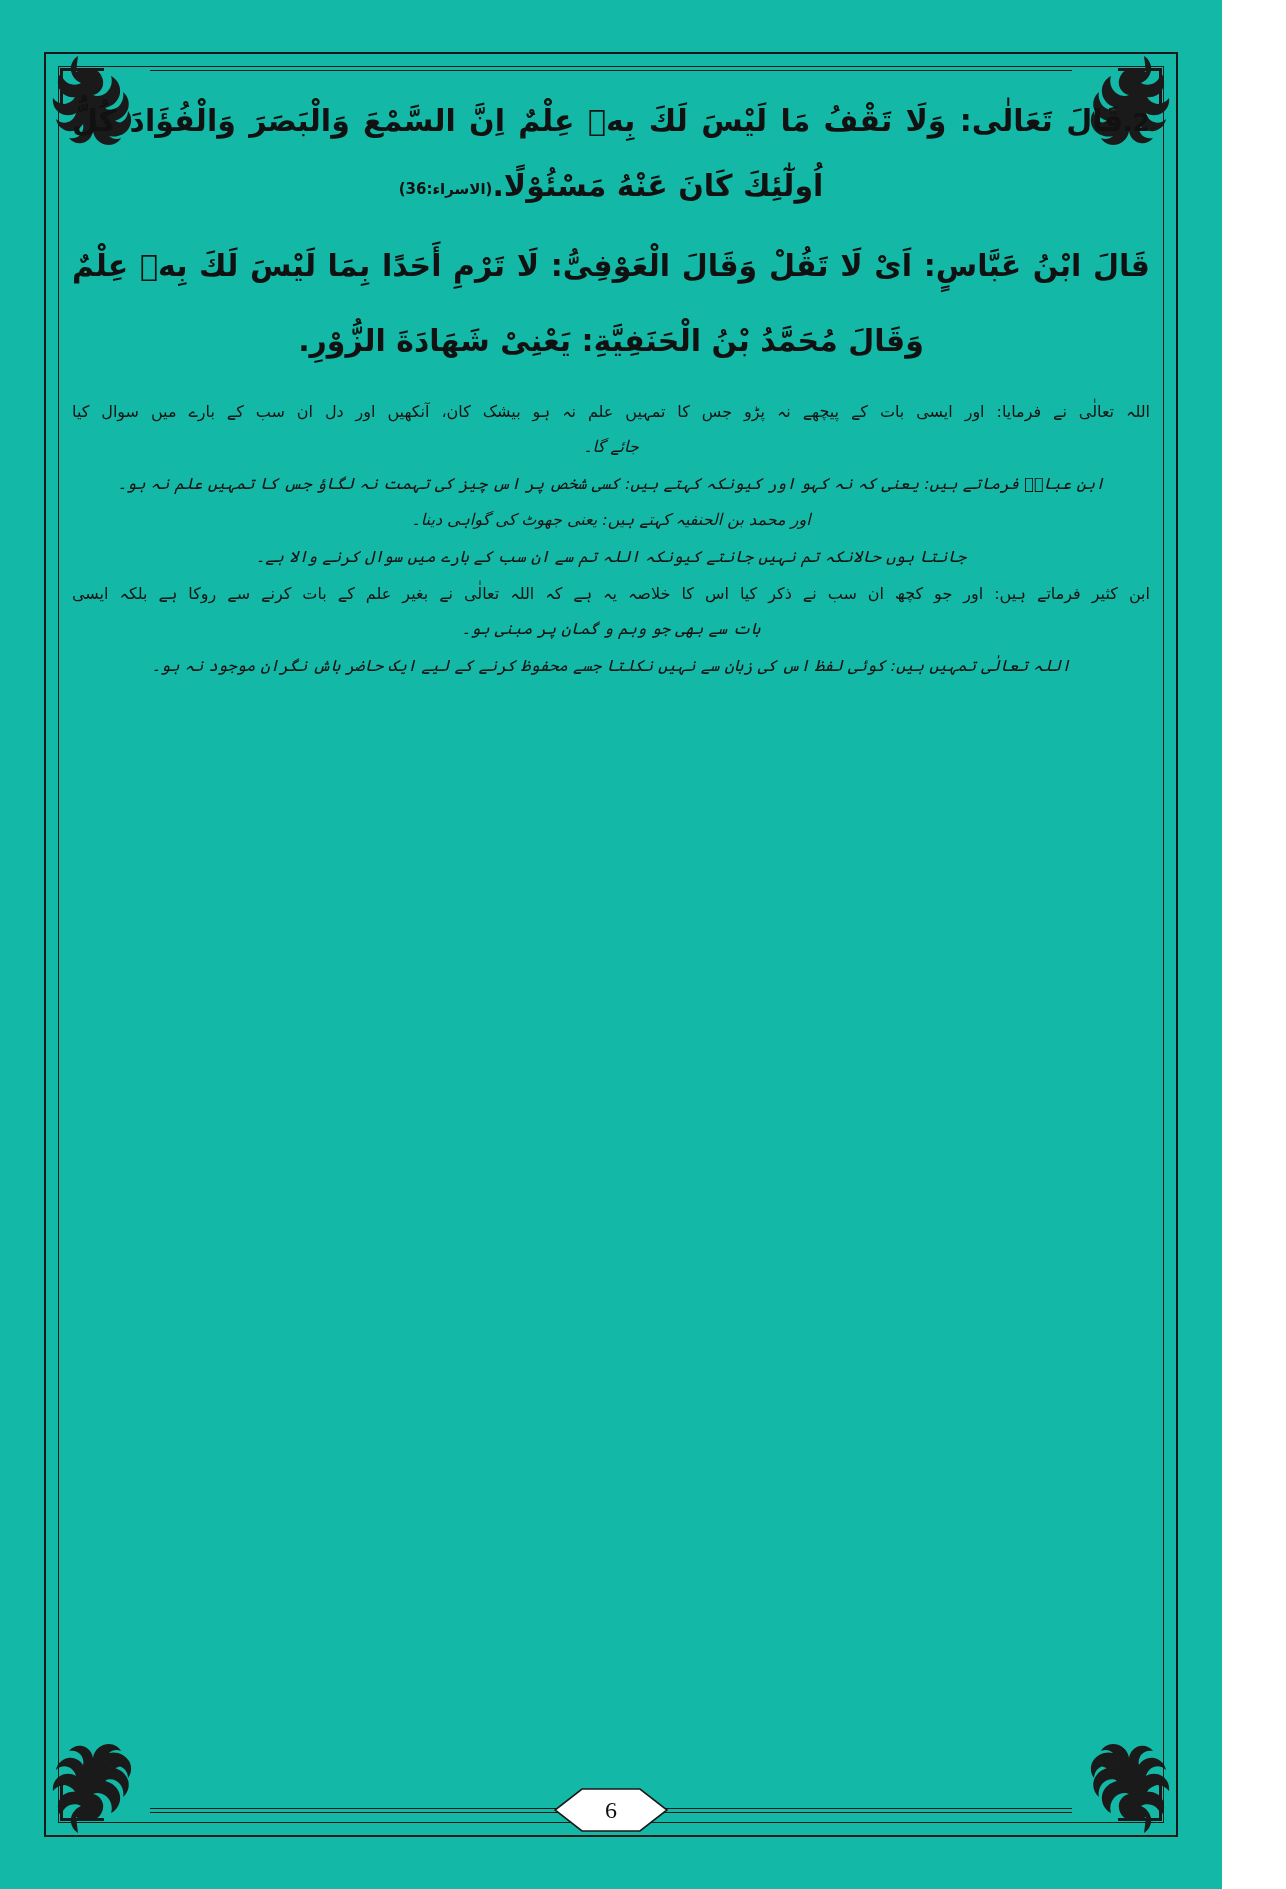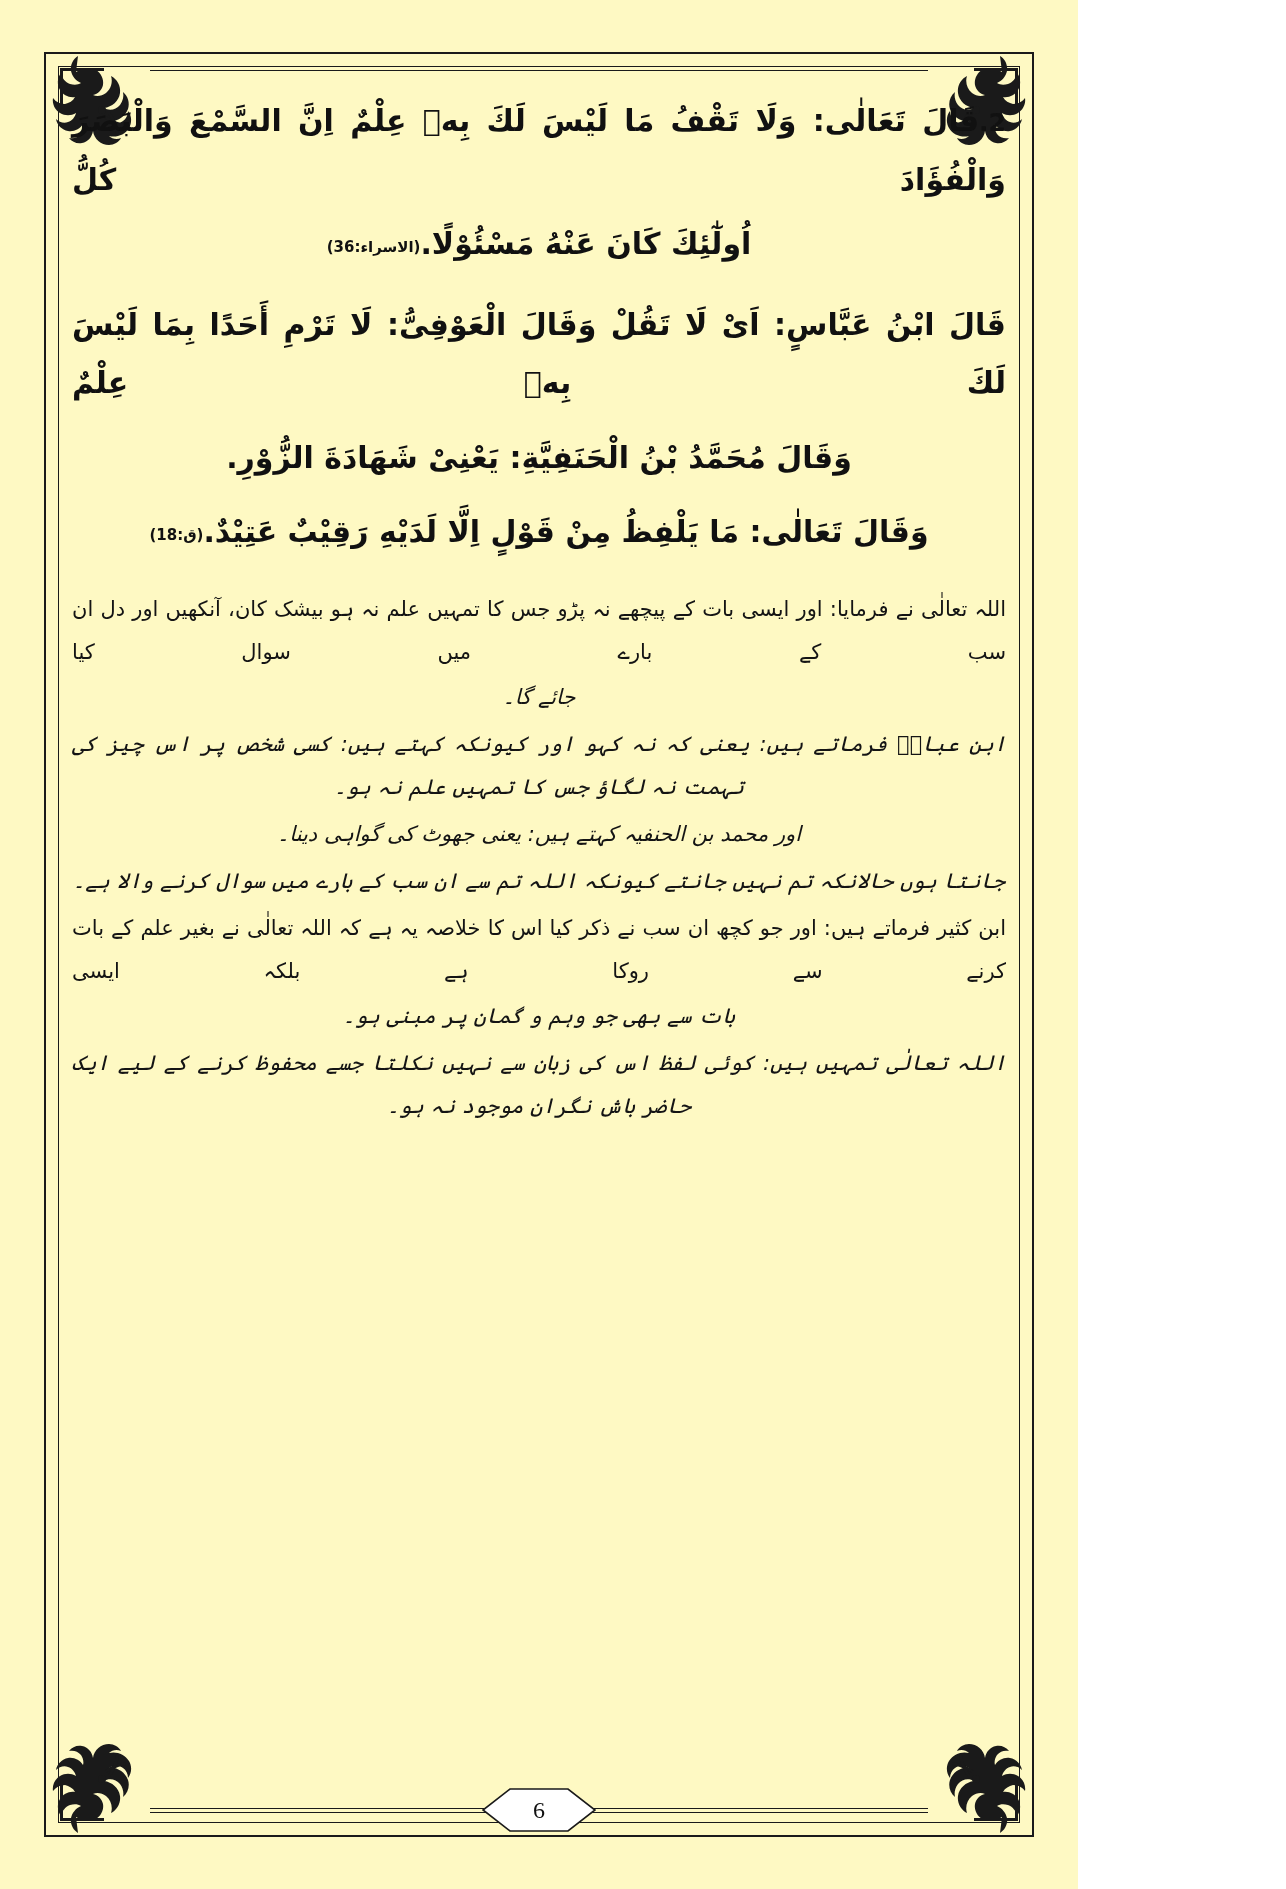--- a/index.html
+++ b/index.html
@@ -3,23 +3,23 @@
 <meta charset="utf-8">
 <style>
   html, body {
     margin: 0;
     padding: 0;
     background: #ffffff;
   }
 
   .page {
     position: relative;
-    width: 1078px;
+    width: 1222px;
     height: 1889px;
-    background: #fef9c3;
+    background: #14b8a6;
     overflow: hidden;
     font-family: "DejaVu Sans", "Liberation Sans", sans-serif;
   }
 
   
   .frame-outer {
     position: absolute;
     left: 44px;
     top: 52px;
     right: 44px;
@@ -101,21 +101,21 @@
   .ar-para { margin-bottom: 16px; }
   .ar-para:first-child { margin-bottom: 22px; }
 
   
   .urdu-block {
     direction: rtl;
     margin-top: 26px;
   }
   .ur-line {
     font-family: "DejaVu Sans", "Liberation Sans", sans-serif;
-    font-size: 21px;
+    font-size: 16px;
     line-height: 2.05;
     color: #141414;
     direction: rtl;
     text-align: justify;
     text-align-last: justify;
     margin: 0 0 2px 0;
   }
   .ur-line.last {
     text-align-last: center;
     font-style: italic;
@@ -239,23 +239,20 @@
       <div class="ar-para">
         <div class="ar-line justify">قَالَ ابْنُ عَبَّاسٍ: اَىْ لَا تَقُلْ وَقَالَ الْعَوْفِىُّ: لَا تَرْمِ أَحَدًا بِمَا لَيْسَ لَكَ بِهٖ عِلْمٌ</div>
       </div>
 
       <div class="ar-para">
         <div class="ar-line">وَقَالَ مُحَمَّدُ بْنُ الْحَنَفِيَّةِ: يَعْنِىْ شَهَادَةَ الزُّوْرِ.</div>
       </div>
 
 
 
-      <div class="ar-para">
-        <div class="ar-line"><span>وَقَالَ تَعَالٰى: مَا يَلْفِظُ مِنْ قَوْلٍ اِلَّا لَدَيْهِ رَقِيْبٌ عَتِيْدٌ.</span><span class="ref">(ق:18)</span></div>
-      </div>
 
     </div>
 
     <div class="urdu-block">
 
       <div class="ur-para">
         <div class="ur-line">اللہ تعالٰی نے فرمایا: اور ایسی بات کے پیچھے نہ پڑو جس کا تمہیں علم نہ ہو بیشک کان، آنکھیں اور دل ان سب کے بارے میں سوال کیا</div>
         <div class="ur-line last">جائے گا۔</div>
       </div>
 

